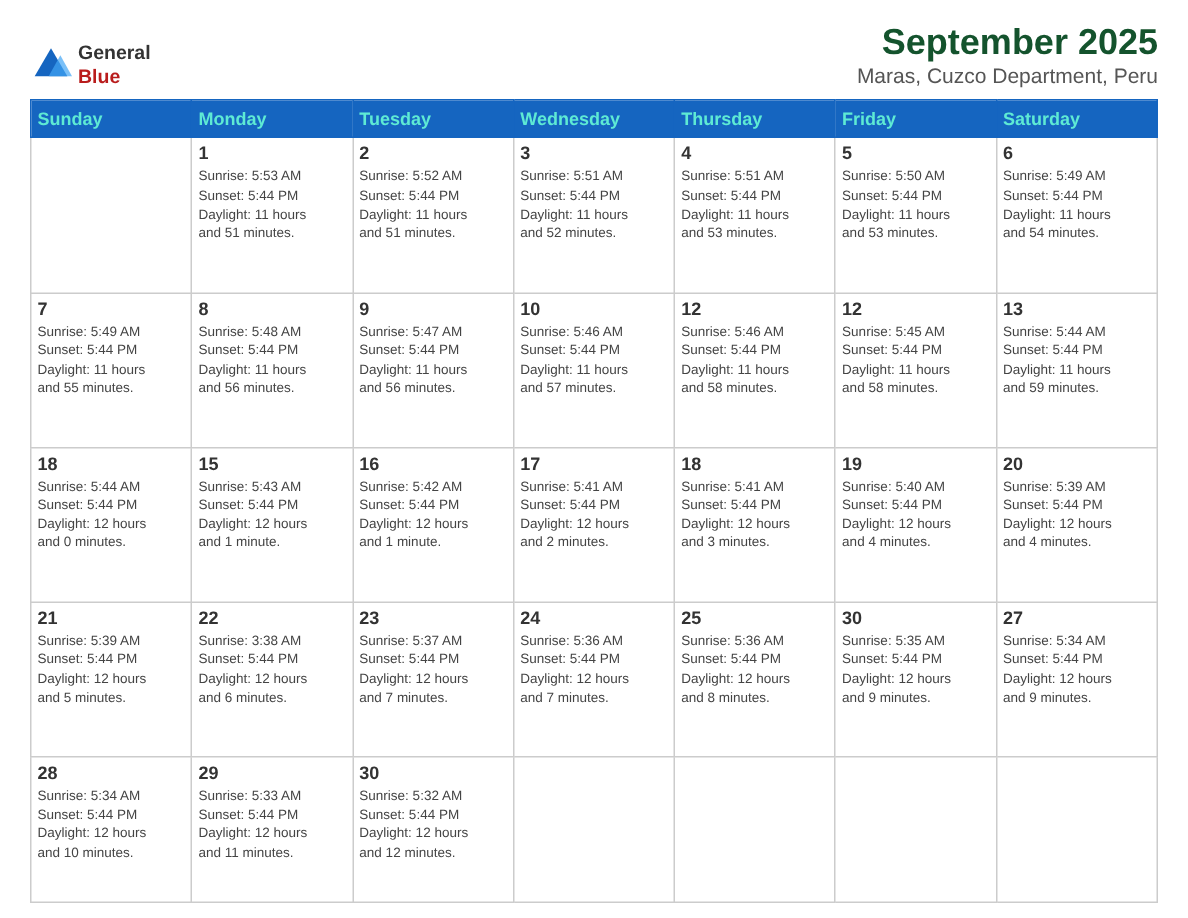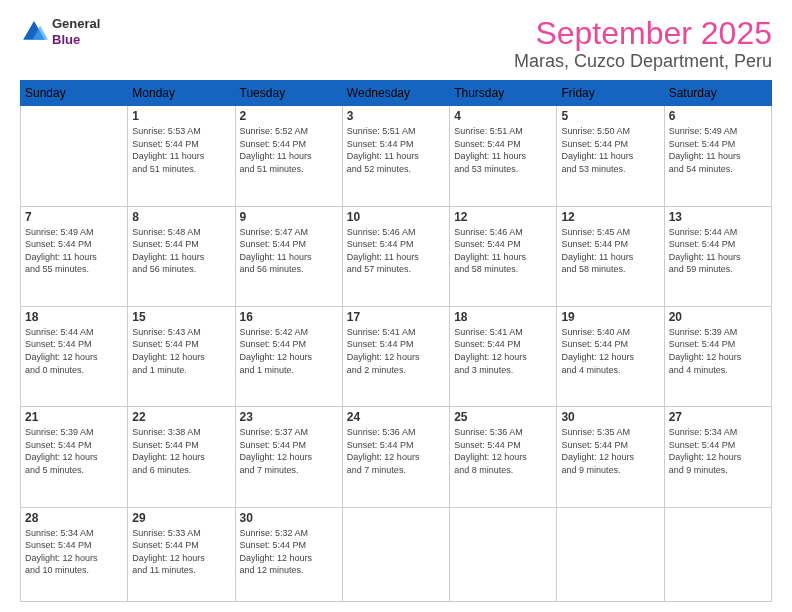--- a/index.html
+++ b/index.html
@@ -12,65 +12,65 @@
     }
     .page {
       width: 792px;
       height: 612px;
       padding: 16px 20px 10px 20px;
       display: flex;
       flex-direction: column;
     }
     .header {
       display: flex;
-      align-items: flex-start;
+      align-items: flex-end;
       justify-content: space-between;
       margin-bottom: 8px;
     }
     .logo {
       display: flex;
       align-items: center;
       gap: 4px;
     }
     .logo-text {
       font-size: 13px;
       font-weight: bold;
       color: #333;
       line-height: 1.2;
     }
-    .logo-blue { color: #701a75; }
+    .logo-blue { color: #b91c1c; }
     .logo-icon {
       width: 28px;
       height: 28px;
     }
     .title-block {
       text-align: right;
     }
     .month-title {
-      font-size: 32px;
-      font-weight: normal;
-      color: #ec4899;
+      font-size: 24px;
+      font-weight: bold;
+      color: #14532d;
       line-height: 1.1;
     }
     .subtitle {
-      font-size: 18px;
+      font-size: 14px;
       color: #555;
     }
     .calendar {
       flex: 1;
       border: 1px solid #ccc;
       border-collapse: collapse;
       width: 100%;
       table-layout: fixed;
     }
     .calendar th {
       background: #1565c0;
-      color: #000000;
+      color: #5eead4;
       font-size: 12px;
-      font-weight: normal;
+      font-weight: bold;
       padding: 5px 4px;
       text-align: left;
       border: 1px solid #1565c0;
     }
     .calendar td {
       border: 1px solid #ccc;
       vertical-align: top;
       padding: 3px 4px;
       font-size: 9.5px;
       color: #333;

